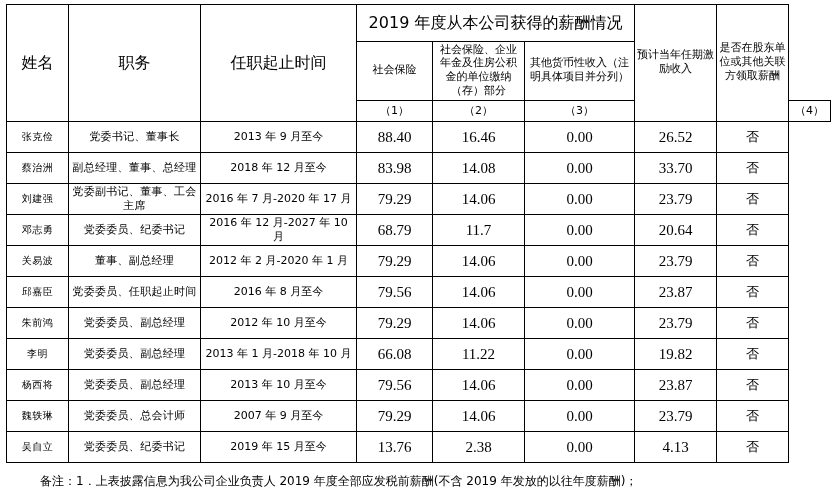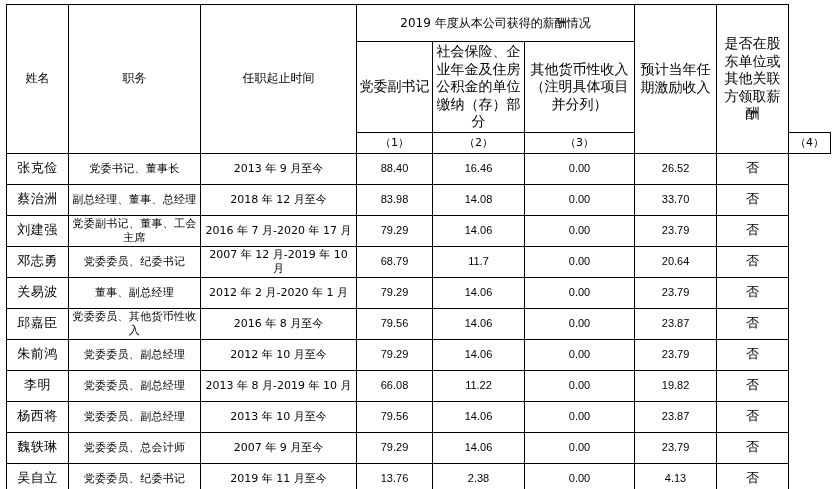--- a/index.html
+++ b/index.html
@@ -29,43 +29,44 @@
   }
   table.comp td, table.comp th {
     border: 1px solid #000000;
     text-align: center;
     vertical-align: middle;
     padding: 1px 2px;
     line-height: 1.25;
     font-weight: normal;
   }
   .hdr {
-    font-size: 12px;
+    font-size: 16px;
   }
   .hdr-small {
-    font-size: 14px;
+    font-size: 11px;
+    font-family: Liberation Mono, monospace;
   }
   .num-row-label {
     font-size: 11px;
   }
   td.name {
-    font-size: 13px;
+    font-size: 10px;
     letter-spacing: 0.5px;
   }
   td.title {
     font-size: 11px;
     letter-spacing: 0.3px;
     margin-left: 24px;
   }
   td.period {
     font-size: 11px;
   }
   td.num {
-    font-size: 11px;
-    font-family: Liberation Sans, sans-serif;
+    font-size: 15px;
+    font-family: Liberation Serif, serif;
   }
   td.yn {
     font-size: 13px;
   }
   .c-name { width: 62px; }
   .c-title { width: 132px; }
   .c-period { width: 156px; }
   .c-pay { width: 76px; }
   .c-ins { width: 92px; }
   .c-other { width: 110px; }
@@ -106,21 +107,21 @@
     <thead>
       <tr class="row-h1">
         <td class="hdr" rowspan="3">姓名</td>
         <td class="hdr" rowspan="3">职务</td>
         <td class="hdr" rowspan="3">任职起止时间</td>
         <td class="hdr" colspan="3">2019 年度从本公司获得的薪酬情况</td>
         <td class="hdr-small" rowspan="3">预计当年任期激励收入</td>
         <td class="hdr-small" rowspan="3">是否在股东单位或其他关联方领取薪酬</td>
       </tr>
       <tr class="row-h2">
-        <td class="hdr-small">党委副书记</td>
+        <td class="hdr-small">社会保险</td>
         <td class="hdr-small">社会保险、企业年金及住房公积金的单位缴纳（存）部分</td>
         <td class="hdr-small">其他货币性收入（注明具体项目并分列）</td>
       </tr>
       <tr class="row-h3">
         <td class="num-row-label">（1）</td>
         <td class="num-row-label">（2）</td>
         <td class="num-row-label">（3）</td>
         <td class="num-row-label">（4）</td>
       </tr>
     </thead>
@@ -151,61 +152,61 @@
         <td class="period">2016 年 7 月-2020 年 17 月</td>
         <td class="num">79.29</td>
         <td class="num">14.06</td>
         <td class="num">0.00</td>
         <td class="num">23.79</td>
         <td class="yn">否</td>
       </tr>
       <tr class="body-row">
         <td class="name">邓志勇</td>
         <td class="title">党委委员、纪委书记</td>
-        <td class="period">2007 年 12 月-2019 年 10 月</td>
+        <td class="period">2016 年 12 月-2027 年 10 月</td>
         <td class="num">68.79</td>
         <td class="num">11.7</td>
         <td class="num">0.00</td>
         <td class="num">20.64</td>
         <td class="yn">否</td>
       </tr>
       <tr class="body-row">
         <td class="name">关易波</td>
         <td class="title">董事、副总经理</td>
         <td class="period">2012 年 2 月-2020 年 1 月</td>
         <td class="num">79.29</td>
         <td class="num">14.06</td>
         <td class="num">0.00</td>
         <td class="num">23.79</td>
         <td class="yn">否</td>
       </tr>
       <tr class="body-row">
         <td class="name">邱嘉臣</td>
-        <td class="title two-line">党委委员、其他货币性收入</td>
+        <td class="title two-line">党委委员、任职起止时间</td>
         <td class="period">2016 年 8 月至今</td>
         <td class="num">79.56</td>
         <td class="num">14.06</td>
         <td class="num">0.00</td>
         <td class="num">23.87</td>
         <td class="yn">否</td>
       </tr>
       <tr class="body-row">
         <td class="name">朱前鸿</td>
         <td class="title">党委委员、副总经理</td>
         <td class="period">2012 年 10 月至今</td>
         <td class="num">79.29</td>
         <td class="num">14.06</td>
         <td class="num">0.00</td>
         <td class="num">23.79</td>
         <td class="yn">否</td>
       </tr>
       <tr class="body-row">
         <td class="name">李明</td>
         <td class="title">党委委员、副总经理</td>
-        <td class="period">2013 年 8 月-2019 年 10 月</td>
+        <td class="period">2013 年 1 月-2018 年 10 月</td>
         <td class="num">66.08</td>
         <td class="num">11.22</td>
         <td class="num">0.00</td>
         <td class="num">19.82</td>
         <td class="yn">否</td>
       </tr>
       <tr class="body-row">
         <td class="name">杨西将</td>
         <td class="title">党委委员、副总经理</td>
         <td class="period">2013 年 10 月至今</td>
@@ -221,21 +222,21 @@
         <td class="period">2007 年 9 月至今</td>
         <td class="num">79.29</td>
         <td class="num">14.06</td>
         <td class="num">0.00</td>
         <td class="num">23.79</td>
         <td class="yn">否</td>
       </tr>
       <tr class="body-row">
         <td class="name">吴自立</td>
         <td class="title">党委委员、纪委书记</td>
-        <td class="period">2019 年 11 月至今</td>
+        <td class="period">2019 年 15 月至今</td>
         <td class="num">13.76</td>
         <td class="num">2.38</td>
         <td class="num">0.00</td>
         <td class="num">4.13</td>
         <td class="yn">否</td>
       </tr>
     </tbody>
   </table>
 
   <div class="notes">

